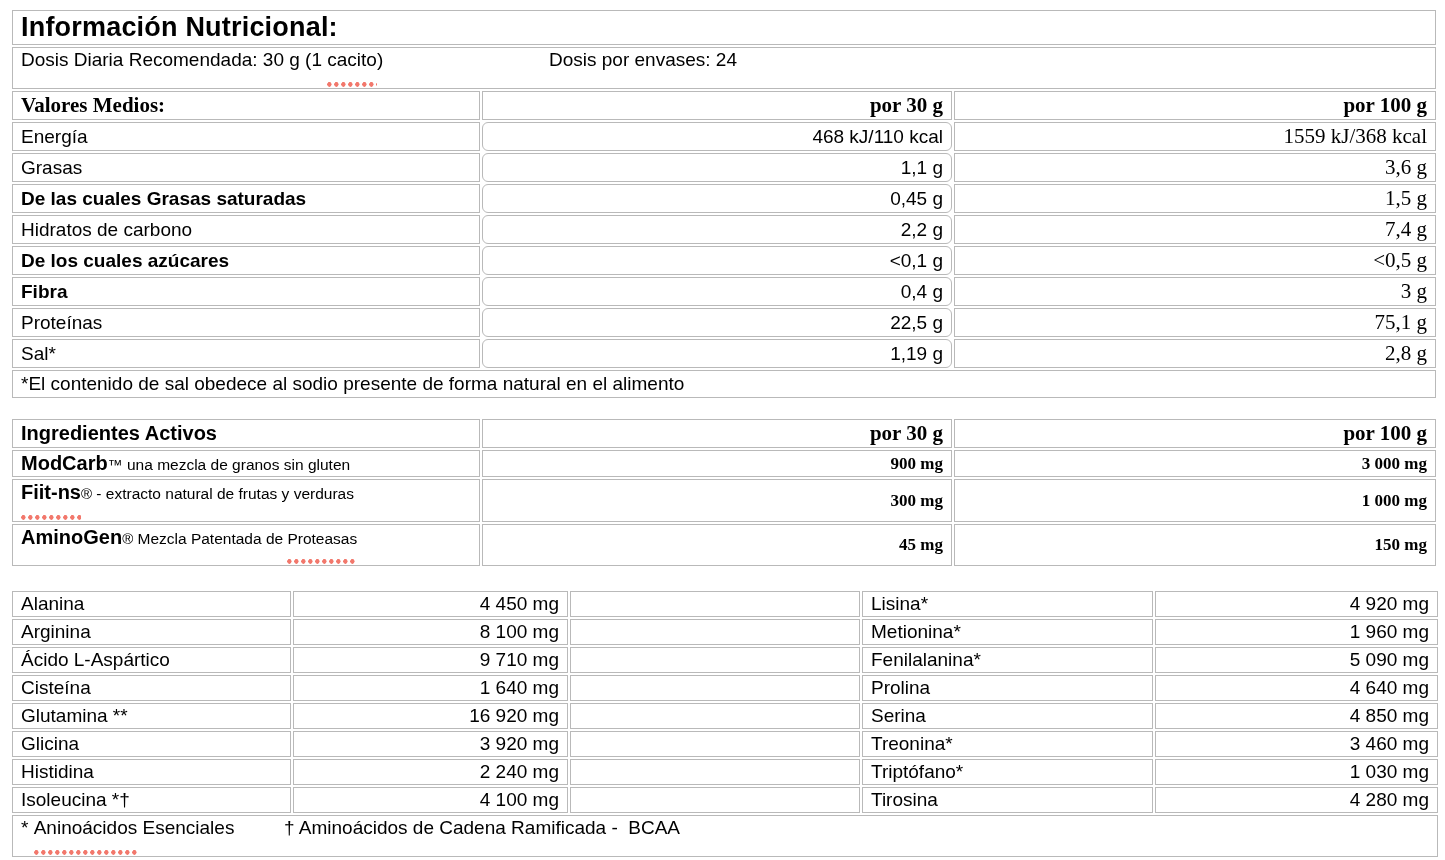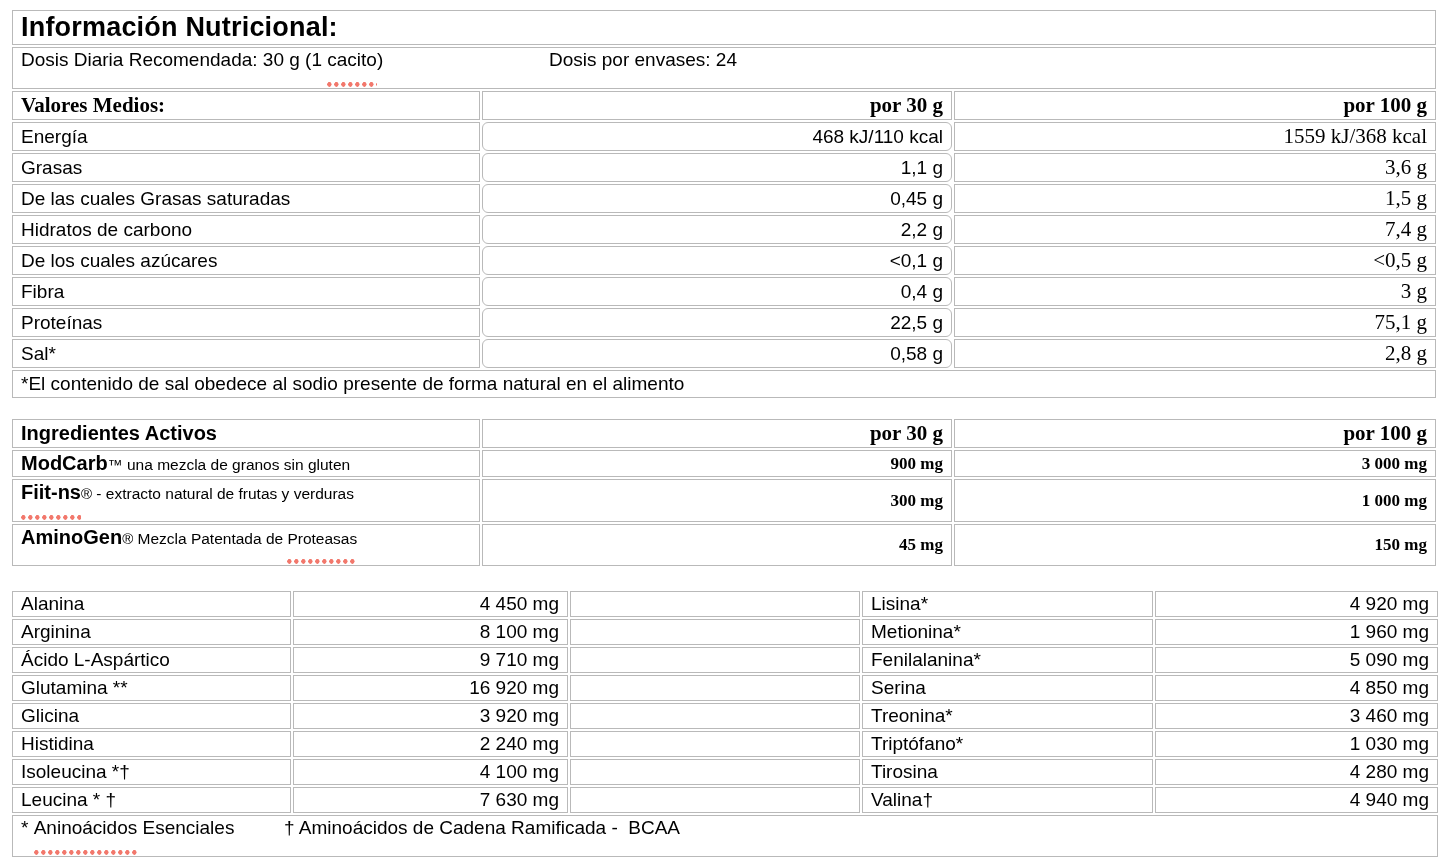--- a/index.html
+++ b/index.html
@@ -6,21 +6,21 @@
   body{font-family:"Liberation Sans",sans-serif;color:#000;}
   .wrap{margin:8px 7px 0 10px;width:1428px;}
   table{border-collapse:separate;border-spacing:2px;table-layout:fixed;width:1428px;}
   td{border:1px solid #b9b9b9;background:#fff;vertical-align:middle;padding:1px 8px;
      overflow:hidden;white-space:nowrap;}
   .t-main td{height:24px;}
   .title-cell{height:34px;font-size:27px;font-weight:bold;letter-spacing:.2px;}
   .dosis-cell{font-size:19px;}
   .dosis-left{display:inline-block;width:528px;}
   .lbl{font-size:19px;text-align:left;}
-  .ind{}
+  .ind{font-weight:bold;}
   .serifb{font-family:"Liberation Serif",serif;font-weight:bold;font-size:21px;}
   .v30{text-align:right;font-size:19px;border-radius:6px;}
   .v100{text-align:right;font-family:"Liberation Serif",serif;font-size:21px;}
   .vh{text-align:right;}
   .fnote{font-size:19px;height:26px;}
   .t-ing{margin-top:17px;}
   .t-ing td{height:22px;}
   .ing-head{font-size:20px;font-weight:bold;}
   .brand{font-size:20px;font-weight:bold;}
   .mark{font-size:15px;font-weight:normal;}
@@ -89,21 +89,21 @@
       <td class="v30">0,4 g</td>
       <td class="v100">3 g</td>
     </tr>
     <tr>
       <td class="lbl">Proteínas</td>
       <td class="v30">22,5 g</td>
       <td class="v100">75,1 g</td>
     </tr>
     <tr>
       <td class="lbl">Sal*</td>
-      <td class="v30">0,58 g</td>
+      <td class="v30">1,19 g</td>
       <td class="v100">2,8 g</td>
     </tr>
     <tr>
       <td class="fnote" colspan="3">*El contenido de sal obedece al sodio presente de forma natural en el alimento</td>
     </tr>
   </tbody>
     </table>
 
   <table class="t-ing">
     <colgroup>
@@ -159,20 +159,27 @@
       <td class="am-val">1 960 mg</td>
     </tr>
     <tr>
       <td>Ácido L-Aspártico</td>
       <td class="am-val">9 710 mg</td>
       <td></td>
       <td>Fenilalanina*</td>
       <td class="am-val">5 090 mg</td>
     </tr>
     <tr>
+      <td>Cisteína</td>
+      <td class="am-val">1 640 mg</td>
+      <td></td>
+      <td>Prolina</td>
+      <td class="am-val">4 640 mg</td>
+    </tr>
+    <tr>
       <td>Glutamina **</td>
       <td class="am-val">16 920 mg</td>
       <td></td>
       <td>Serina</td>
       <td class="am-val">4 850 mg</td>
     </tr>
     <tr>
       <td>Glicina</td>
       <td class="am-val">3 920 mg</td>
       <td></td>
@@ -187,26 +194,19 @@
       <td class="am-val">1 030 mg</td>
     </tr>
     <tr>
       <td>Isoleucina *†</td>
       <td class="am-val">4 100 mg</td>
       <td></td>
       <td>Tirosina</td>
       <td class="am-val">4 280 mg</td>
     </tr>
     <tr>
-      <td>Leucina * †</td>
-      <td class="am-val">7 630 mg</td>
-      <td></td>
-      <td>Valina†</td>
-      <td class="am-val">4 940 mg</td>
-    </tr>
-    <tr>
       <td class="am-fn" colspan="5"><span class="fn-left"><span>* </span><span class="sq">Aninoácidos</span><span> Esenciales</span></span><span>† Aminoácidos de Cadena Ramificada -  BCAA</span></td>
     </tr>
 
   </tbody>
     </table>
 
 </div>
 
 </body></html>

